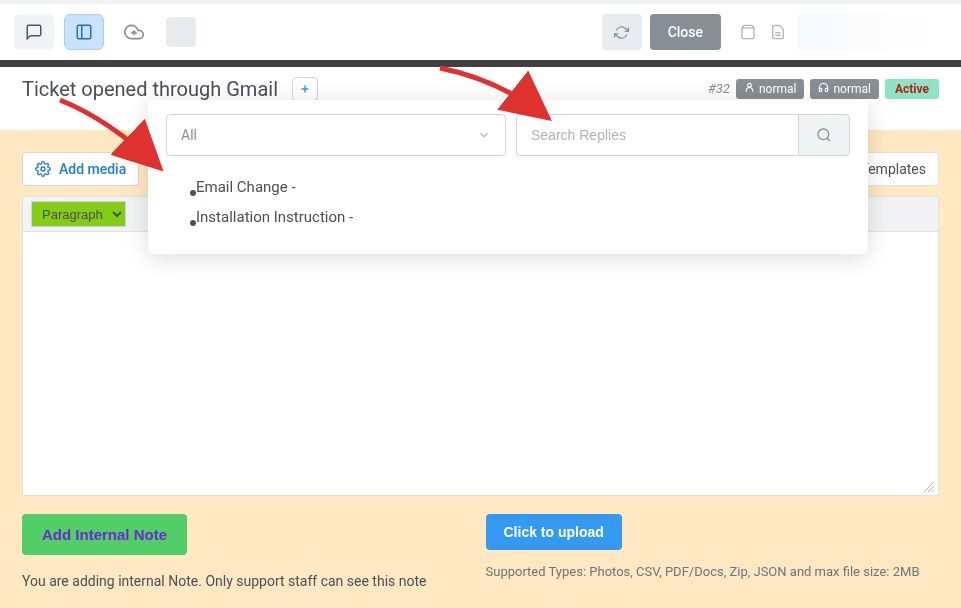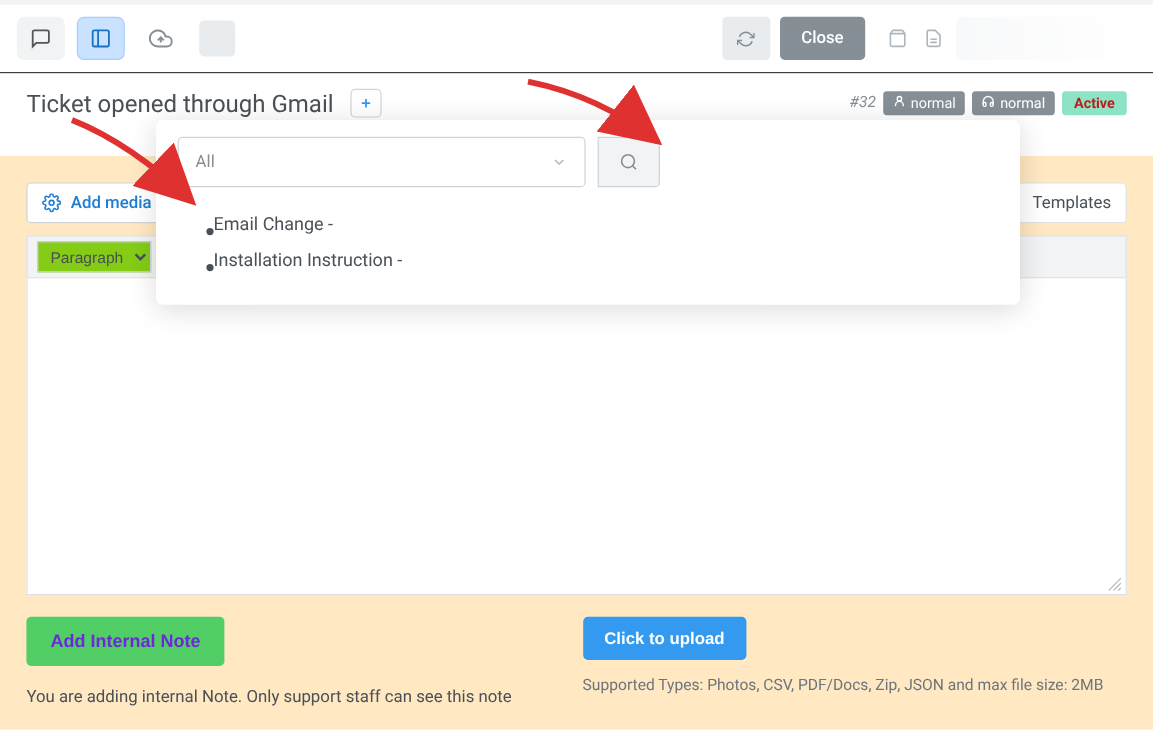--- a/index.html
+++ b/index.html
@@ -13,21 +13,21 @@
   .tb-left { display: flex; gap: 10px; align-items: center; }
   .tb-btn { width: 40px; height: 36px; border-radius: 6px; background: #f1f3f5; display:flex; align-items:center; justify-content:center; color:#555; }
   .tb-btn.active { background: #c9e2ff; color:#1971c2; border:1px solid #a5cfff; }
   .tb-spacer { flex:1; }
   .tb-refresh { width:40px; height:36px; border-radius:4px; background:#e9ecef; display:flex; align-items:center; justify-content:center; color:#868e96; margin-right:8px; }
   .tb-close { height:36px; padding:0 18px; border-radius:4px; background:#868e96; color:#fff; display:flex; align-items:center; font-weight:500; margin-right:10px; }
   .tb-mini { width:26px; height:26px; display:flex; align-items:center; justify-content:center; color:#adb5bd; margin-left:4px; }
   .tb-fade { width:150px; height:36px; background:linear-gradient(90deg,#f8f9fa,#fff); border-radius:4px; margin-left:6px; }
 
   
-  .ticket-hdr { height: 50px; display:flex; align-items:center; padding:0 22px; background:#fff; border-top:1px solid #404040; }
+  .ticket-hdr { height: 50px; display:flex; align-items:center; padding:0 22px; background:#fff; border-top:7px solid #404040; }
   .ticket-title { font-size:20px; color:#495057; font-weight:400; }
   .plus-btn { width:26px; height:24px; border:1px solid #ced4da; border-radius:4px; display:flex; align-items:center; justify-content:center; color:#339af0; margin-left:14px; }
   .ticket-right { margin-left:auto; display:flex; align-items:center; gap:6px; }
   .ticket-num { color:#868e96; font-style:italic; font-size:13px; }
   .badge-gray { background:#868e96; color:#fff; border-radius:3px; padding:3px 8px; font-size:12px; display:inline-flex; align-items:flex-start; gap:4px; }
   .badge-green { background:#8fe3c5; color:#b91c1c; border-radius:3px; padding:3px 10px; font-size:12px; font-weight:700; }
 
   
   .content-bg { position:absolute; left:0; right:0; top:130px; bottom:0; background:#ffe8c2; padding:22px; }
   .editor-top { display:flex; align-items:center; justify-content:space-between; }
@@ -44,21 +44,21 @@
   
   .bottom-row { display:flex; margin-top:18px; }
   .left-col { flex:1; }
   .right-col { flex:1; padding-left:10px; }
   .btn-green { background:#51cf66; color:#6d28d9; border:none; border-radius:4px; padding:12px 20px; font-size:15px; font-weight:600; }
   .hint-text { margin-top:18px; color:#495057; font-size:14px; }
   .btn-blue { background:#339af0; color:#fff; border:none; border-radius:4px; padding:10px 18px; font-size:14px; font-weight:600; }
   .support-text { margin-top:14px; color:#6c757d; font-size:13px; }
 
   
-  .dropdown-panel { position:absolute; left:130px; top:100px; width:720px; background:#fff; border-radius:6px; box-shadow:0 4px 24px rgba(0,0,0,0.14); padding:14px 18px 22px; z-index:100; }
+  .dropdown-panel { position:absolute; left:148px; top:100px; width:720px; background:#fff; border-radius:6px; box-shadow:0 4px 24px rgba(0,0,0,0.14); padding:14px 18px 22px; z-index:100; }
   .dd-top { display:flex; gap:10px; }
   .dd-select { flex:0 0 340px; height:42px; border:1px solid #ced4da; border-radius:4px; padding:0 14px; display:flex; align-items:center; justify-content:space-between; color:#868e96; }
   .dd-search-wrap { flex:1; display:flex; }
   .dd-search { flex:1; height:42px; border:1px solid #ced4da; border-right:none; border-radius:4px 0 0 4px; padding:0 14px; font-size:14px; color:#495057; }
   .dd-search::placeholder { color:#adb5bd; }
   .dd-search-btn { width:52px; height:42px; background:#f1f3f5; border:1px solid #ced4da; border-radius:0 4px 4px 0; display:flex; align-items:center; justify-content:center; color:#868e96; }
   .dd-list { margin-top:16px; padding-left:24px; }
   .dd-item { display:flex; align-items:flex-end; padding:6px 0; color:#495057; font-size:15px; }
   .dd-bullet { width:6px; height:6px; background:#495057; border-radius:50%; flex-shrink:0; }
 
@@ -193,20 +193,21 @@
 
 <div class="dropdown-panel">
   <div class="dd-top">
     <div class="dd-select">
       <span>All</span>
       <svg width="14" height="14" viewBox="0 0 24 24" fill="none" stroke="#adb5bd" stroke-width="2">
           <polyline points="6 9 12 15 18 9"></polyline>
         </svg>
     </div>
     <div class="dd-search-wrap">
+      <input class="dd-search" placeholder="Search Replies" style="">
       <div class="dd-search-btn">
         <svg width="16" height="16" viewBox="0 0 24 24" fill="none" stroke="currentColor" stroke-width="2">
             <circle cx="11" cy="11" r="8"></circle>
             <line x1="21" y1="21" x2="16.65" y2="16.65"></line>
           </svg>
       </div>
     </div>
   </div>
   <div class="dd-list">
     <div class="dd-item">

